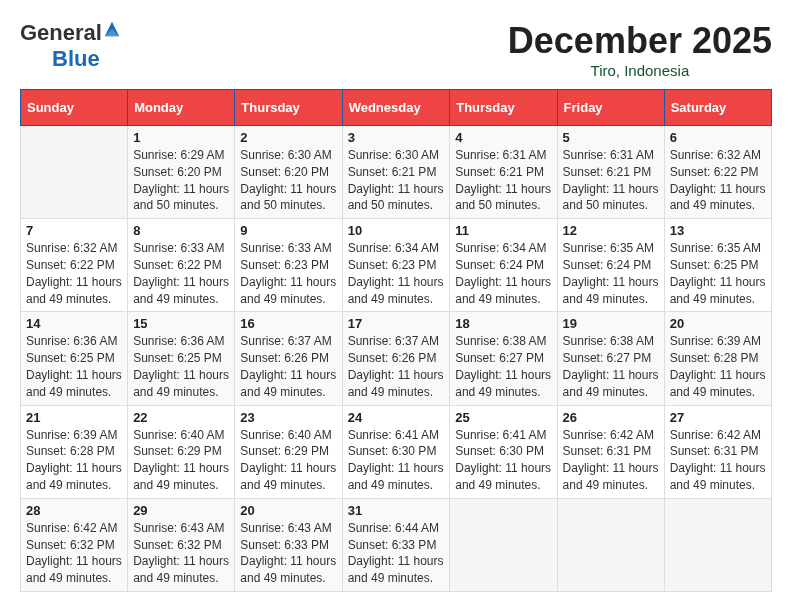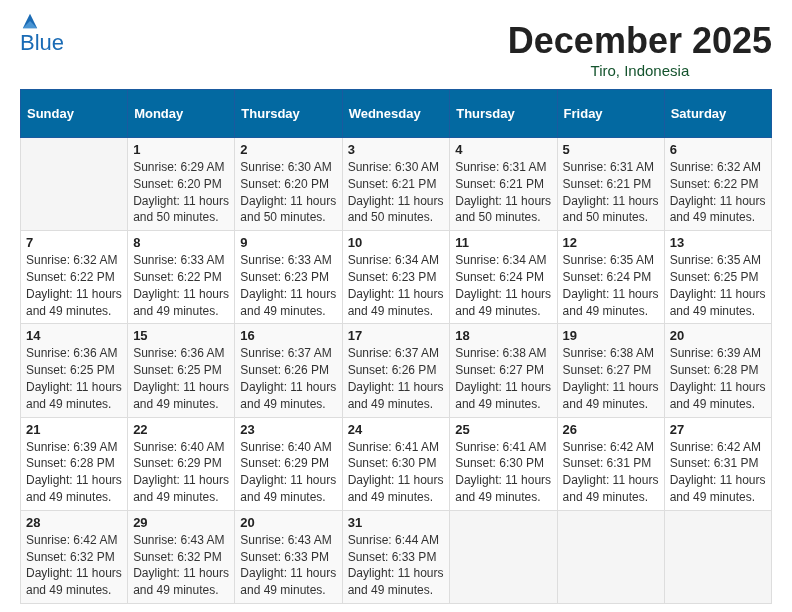--- a/index.html
+++ b/index.html
@@ -25,22 +25,23 @@
       display: flex;
       align-items: center;
     }
     .logo-general {
       font-size: 22px;
       font-weight: bold;
       color: #333;
     }
     .logo-blue {
       font-size: 22px;
-      font-weight: normal;
+      font-weight: bold;
       color: #1a6bb5;
+      margin-left: 32px;
     }
     .logo-icon {
       width: 18px;
       height: 18px;
       margin-left: 1px;
       margin-top: -8px;
     }
     .title-block {
       text-align: center;
     }
@@ -52,25 +53,25 @@
     .location {
       font-size: 15px;
       color: #14532d;
     }
     .calendar {
       width: 100%;
       border-collapse: collapse;
       border: 1px solid #ccc;
     }
     .calendar th {
-      background-color: #0369a1;
+      background-color: #ef4444;
       color: #fff;
       font-size: 13px;
       font-weight: bold;
-      padding: 16px 6px;
+      padding: 10px 6px;
       text-align: left;
       border: 1px solid #1a5a9f;
     }
     .calendar td {
       vertical-align: top;
       padding: 4px 5px;
       border: 1px solid #ddd;
       width: 108px;
       height: 90px;
       background: #fff;
@@ -96,20 +97,21 @@
     .empty-cell {
       background: #f5f5f5 !important;
     }
   </style>
 </head>
 <body>
 
 <div class="header">
   <div class="logo">
     <div class="logo-text">
+      <span class="logo-general">General</span>
       <svg class="logo-icon" viewBox="0 0 20 20">
         <polygon points="2,18 10,2 18,18" fill="#1a6bb5"></polygon>
         <polygon points="10,10 18,18 2,18" fill="#6ab0e8" opacity="0.6"></polygon>
       </svg>
     </div>
     <span class="logo-blue">Blue</span>
   </div>
   <div class="title-block">
     <div class="month-title">December 2025</div>
     <div class="location">Tiro, Indonesia</div>

